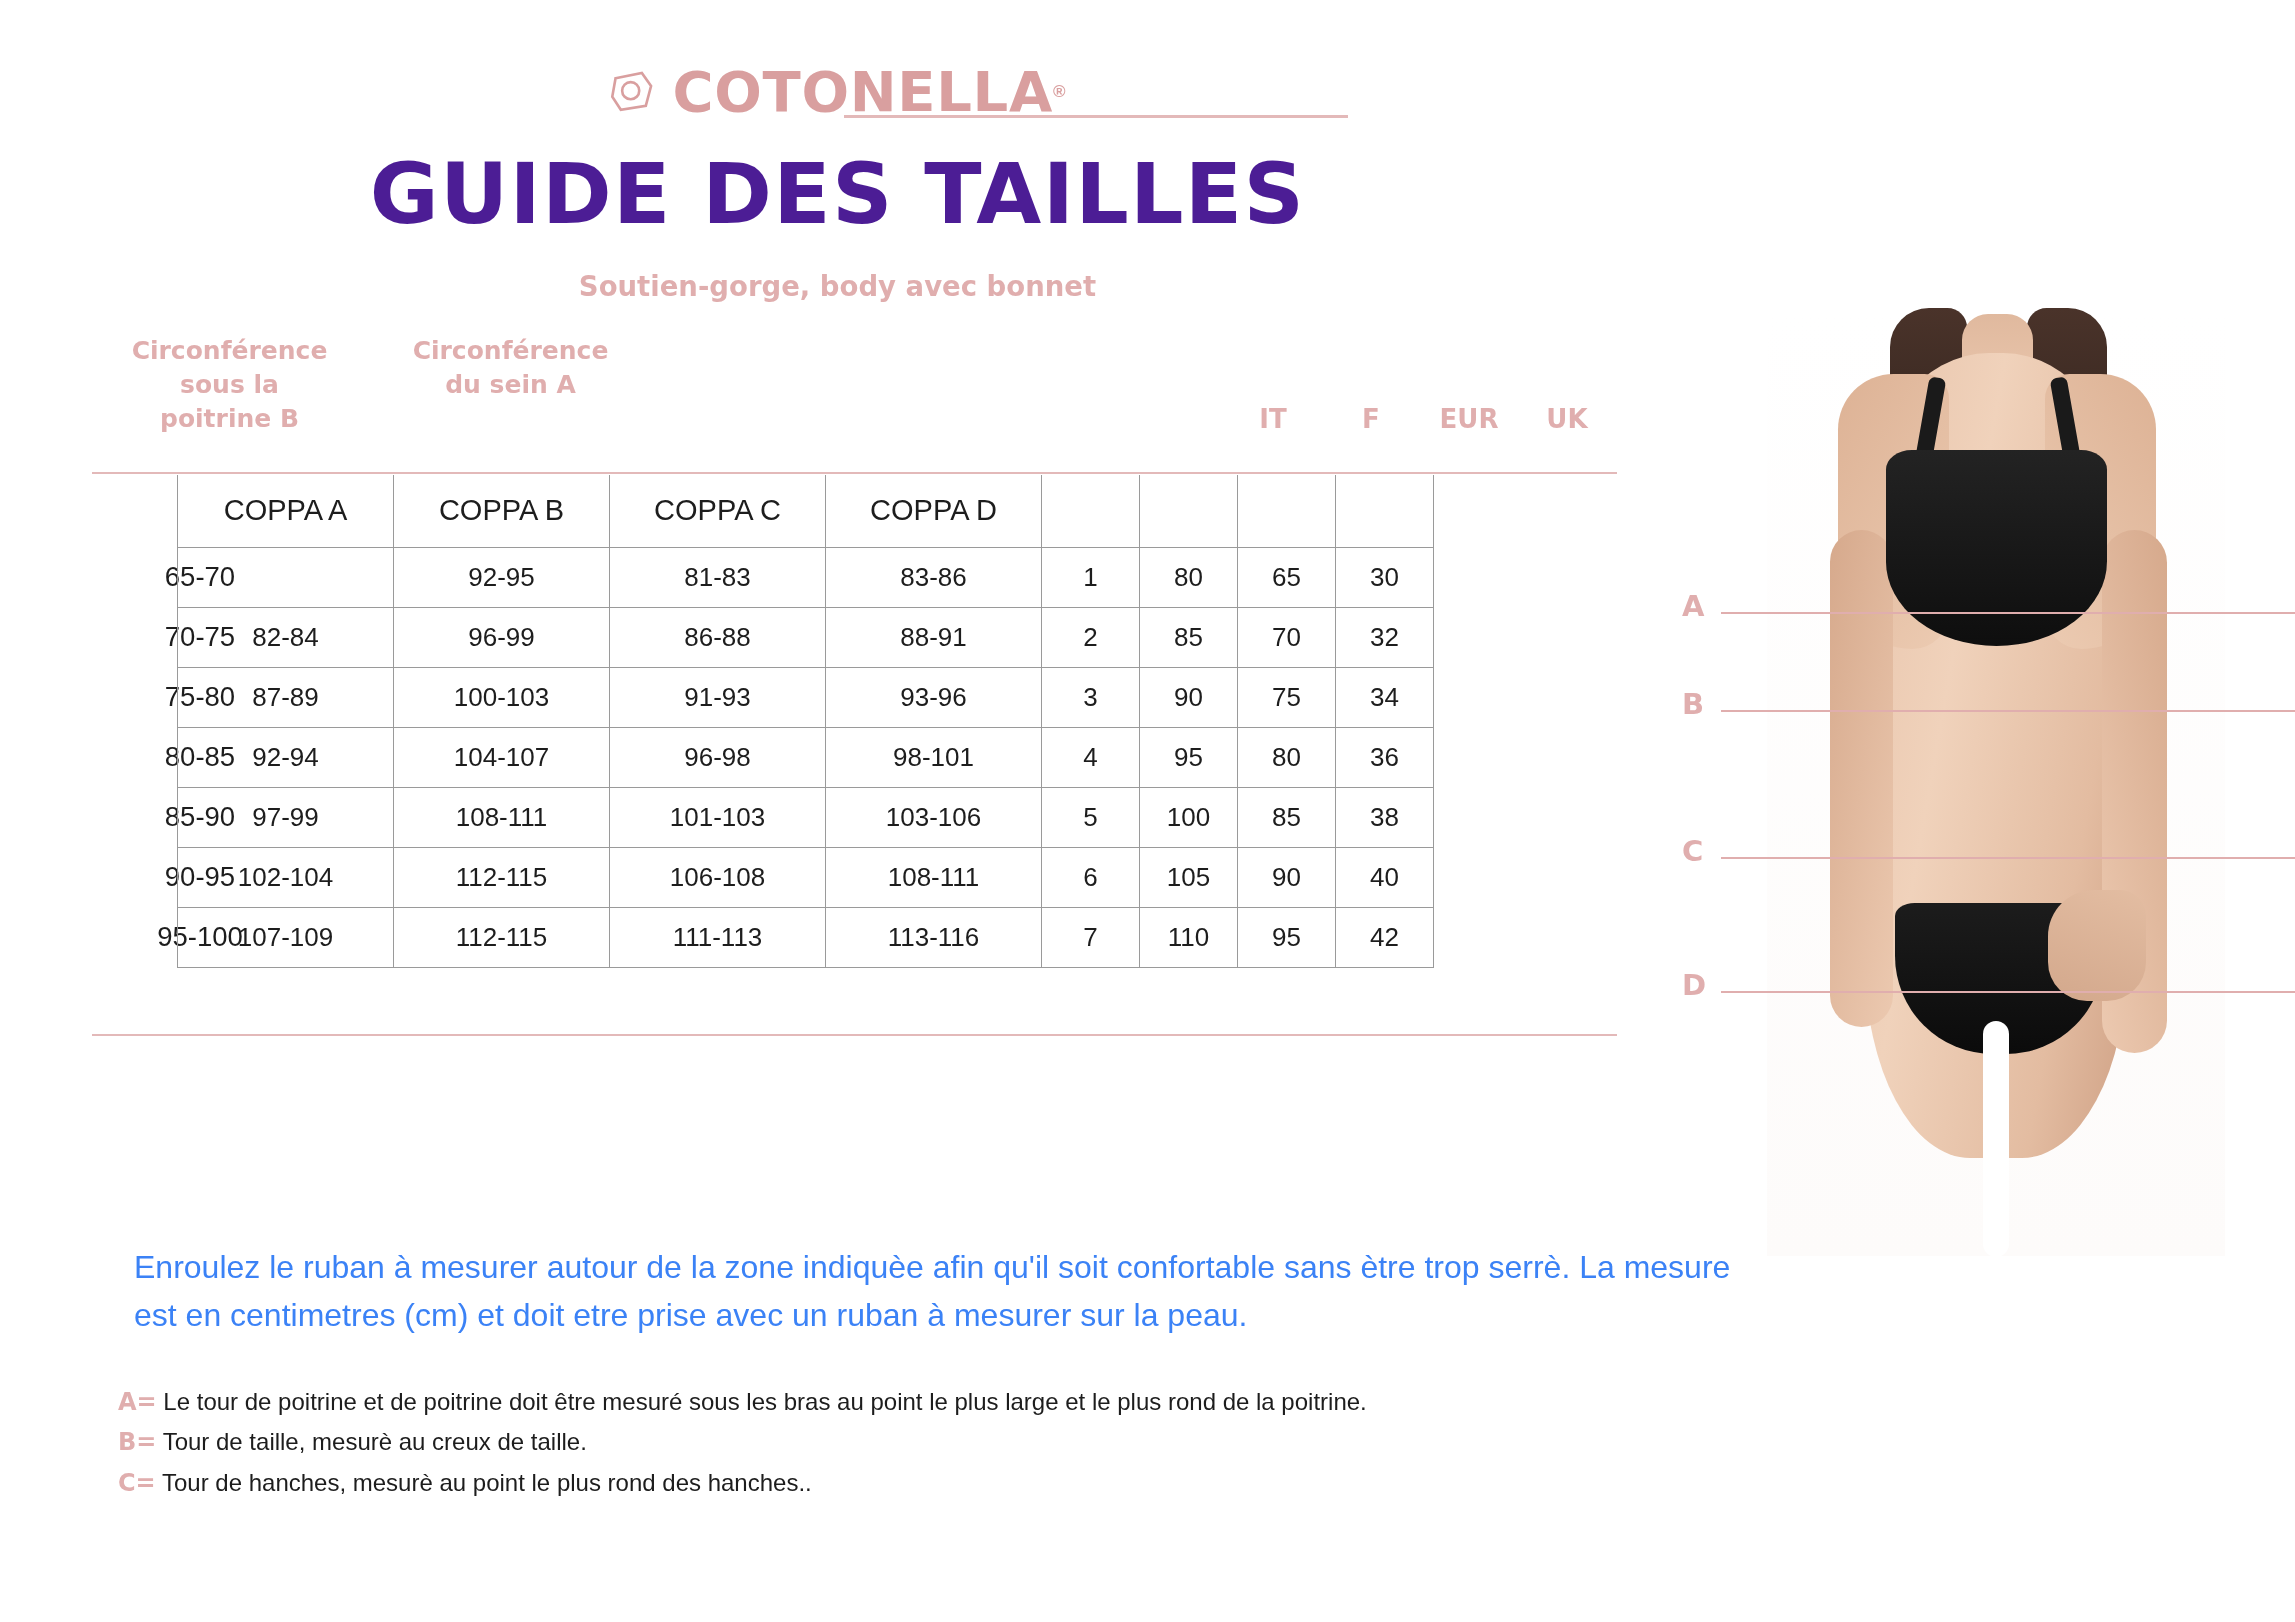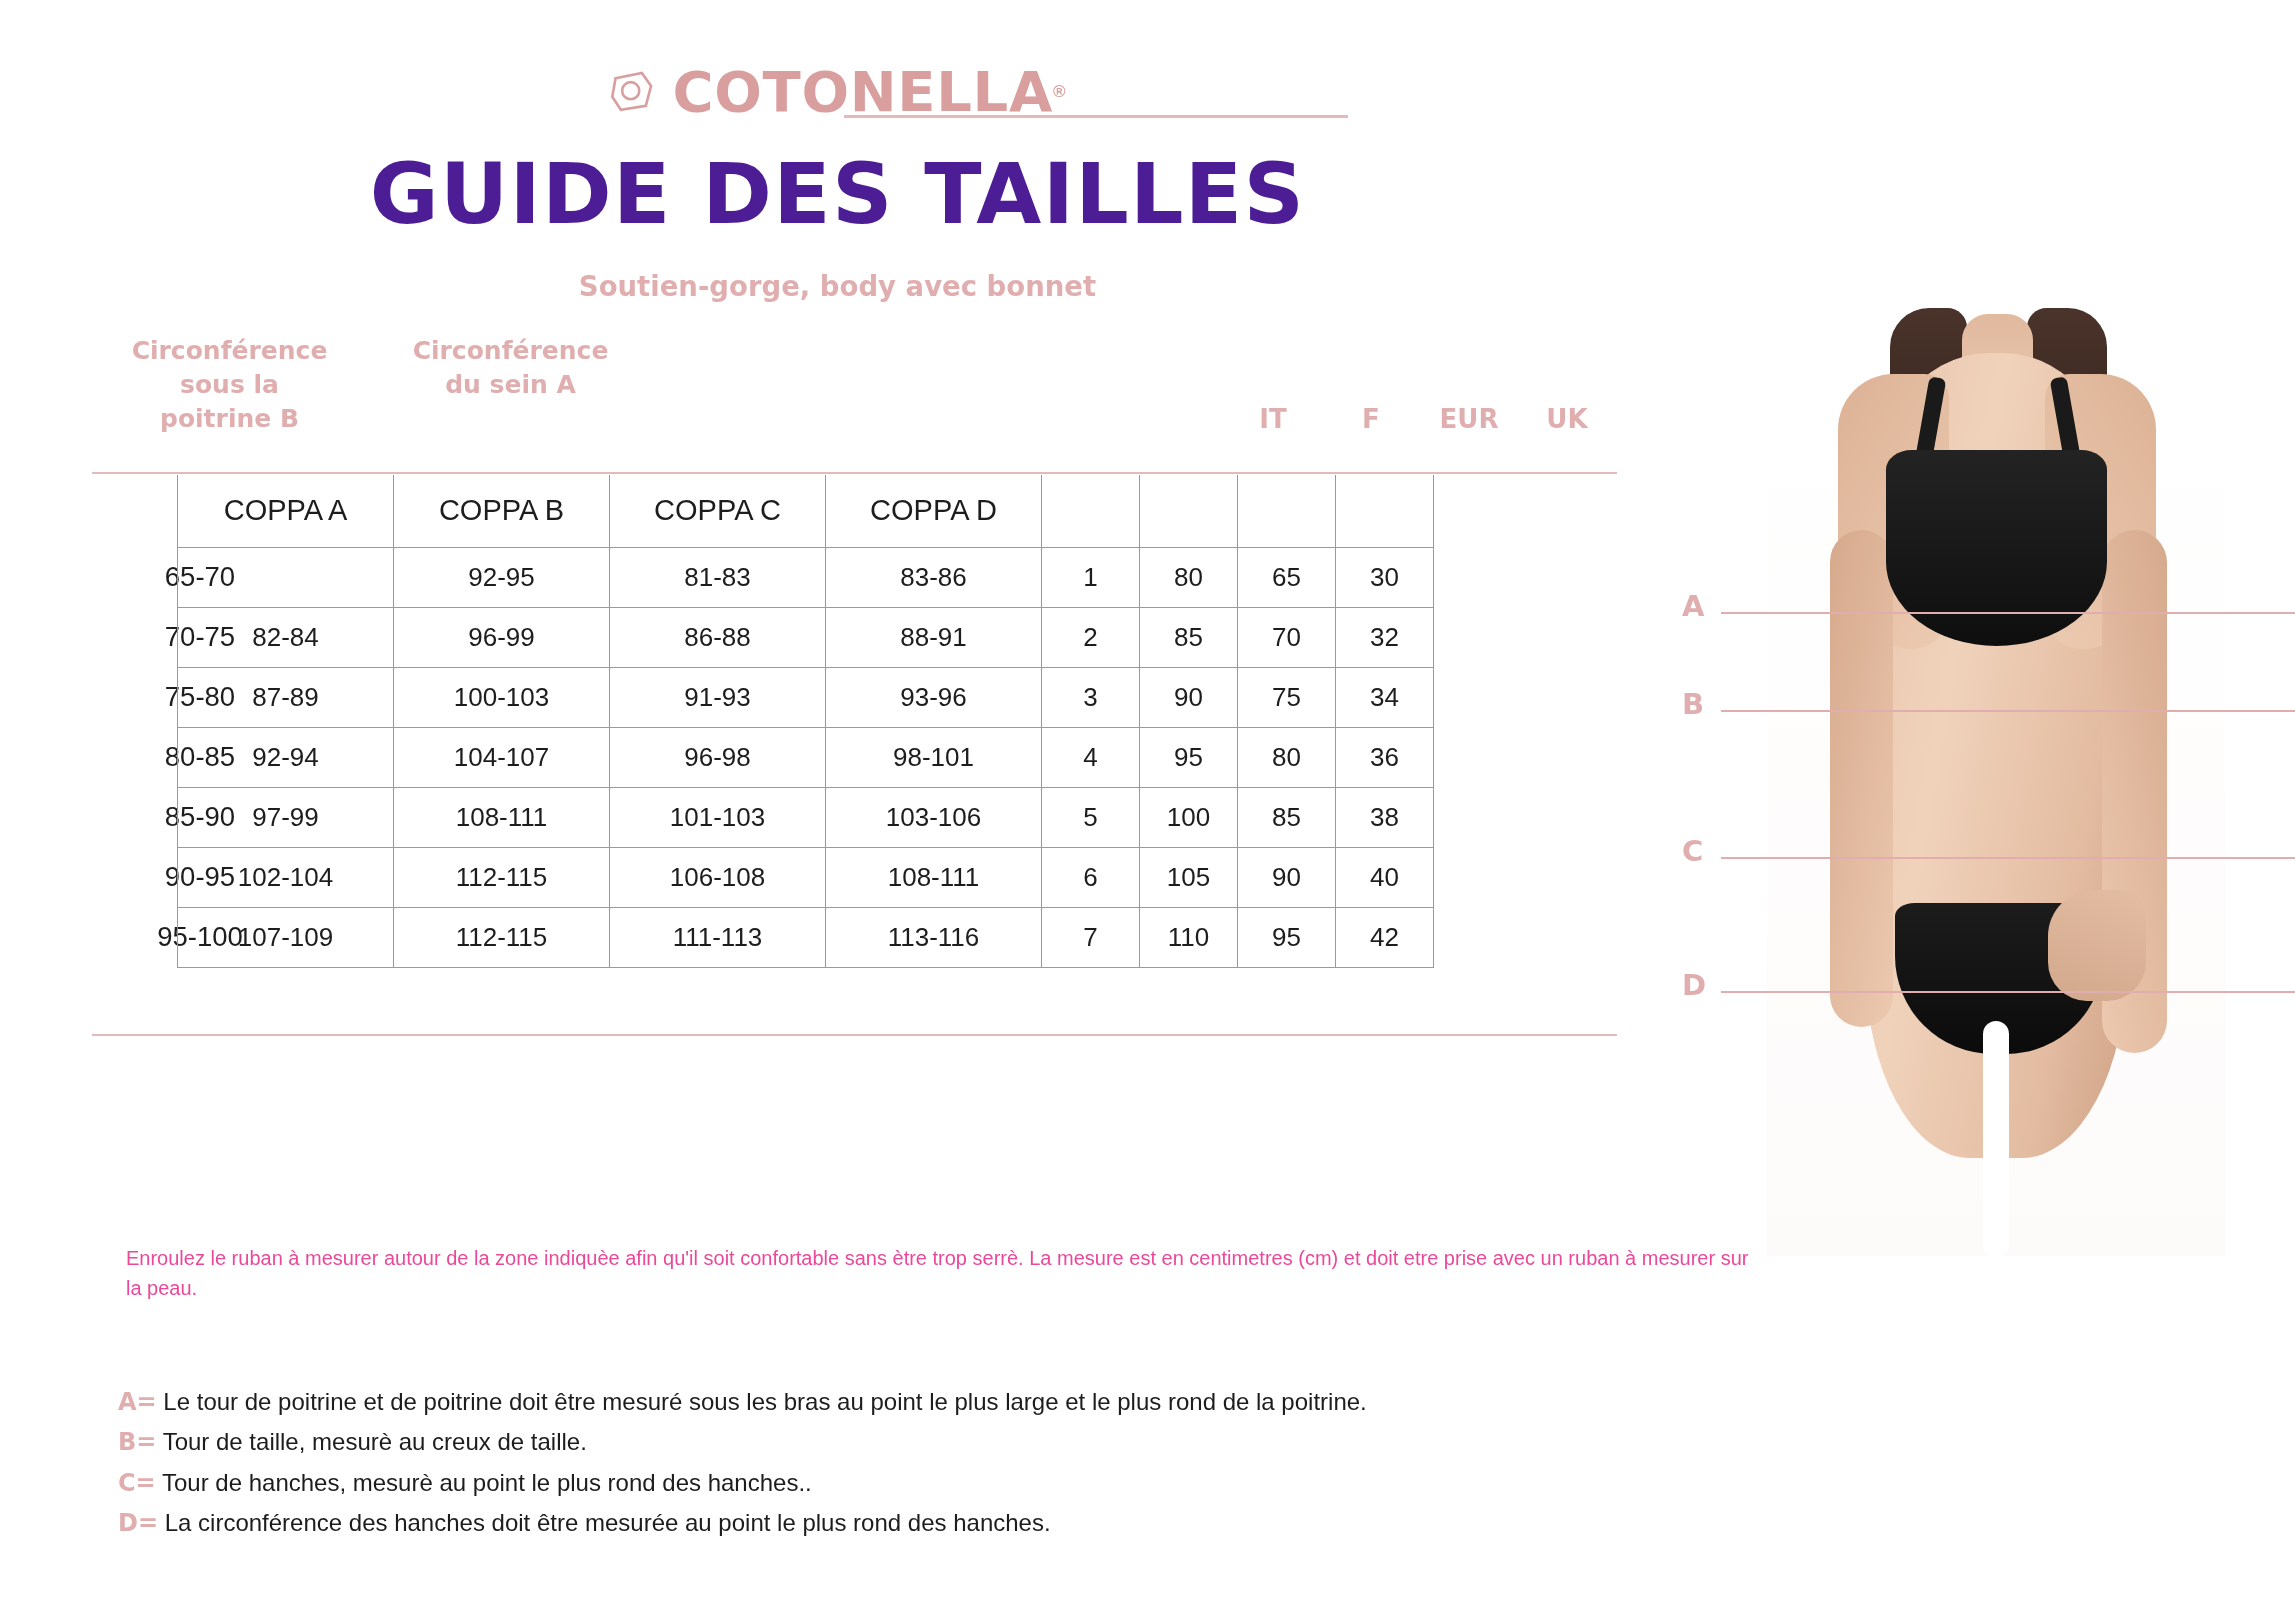--- a/index.html
+++ b/index.html
@@ -264,25 +264,25 @@
     font-size: 29px;
     font-weight: bold;
     color: #e0aeae;
     font-family: "DejaVu Sans", sans-serif;
   }
 
   
   #intro-text {
     position: absolute;
     top: 1243px;
-    left: 126px;
+    left: 134px;
     width: 1623px;
-    font-size: 20px;
+    font-size: 32px;
     line-height: 1.5;
-    color: #ec4899;
+    color: #3b82f6;
   }
   #legend {
     position: absolute;
     top: 1348px;
     left: 118px;
     width: 1767px;
     font-size: 24px;
     line-height: 1.68;
     color: #1d1d1d;
     margin-top: 34px;
@@ -468,18 +468,14 @@
     <span>Le tour de poitrine et de poitrine doit être mesuré sous les bras au point le plus large et le plus rond de la poitrine.</span>
   </div>
   <div>
     <span class="legend-key">B=</span>
     <span>Tour de taille, mesurè au creux de taille.</span>
   </div>
   <div>
     <span class="legend-key">C=</span>
     <span>Tour de hanches, mesurè au point le plus rond des hanches..</span>
   </div>
-  <div>
-    <span class="legend-key">D=</span>
-    <span>La circonférence des hanches doit être mesurée au point le plus rond des hanches.</span>
-  </div>
 </div>
 
 
 </body></html>

